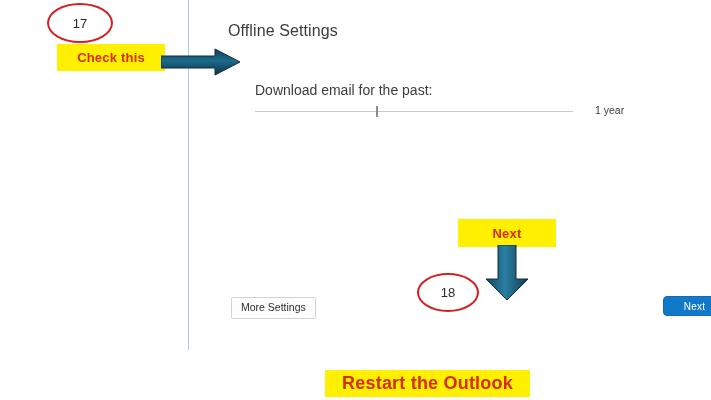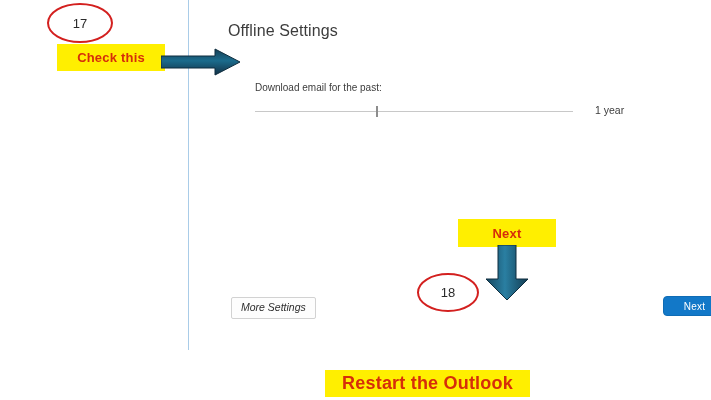--- a/index.html
+++ b/index.html
@@ -81,21 +81,21 @@
     font-size: 10.5px;
     color: #2d2d2d;
     white-space: nowrap;
     letter-spacing: .05px;
   }
 
   .slider-label {
     position: absolute;
     left: 66px;
     top: 82px;
-    font-size: 10px;
+    font-size: 14px;
     color: #3c3c3c;
     white-space: nowrap;
   }
 
   .slider-wrap {
     position: absolute;
     left: 66px;
     top: 103px;
     width: 400px;
     height: 18px;
@@ -131,21 +131,20 @@
     top: 297px;
     padding: 4px 9px 5px 9px;
     font-size: 10.5px;
     font-family: "Liberation Sans", sans-serif;
     color: #2d2d2d;
     background: #fdfdfd;
     border: 1px solid #d2d2d2;
     border-radius: 2px;
     line-height: 1;
     white-space: nowrap;
-    font-style: italic;
   }
 
   .next-btn {
     position: absolute;
     left: 474px;
     top: 296px;
     width: 63px;
     height: 20px;
     background: #1278c8;
     border: 1px solid #0f6cb5;

